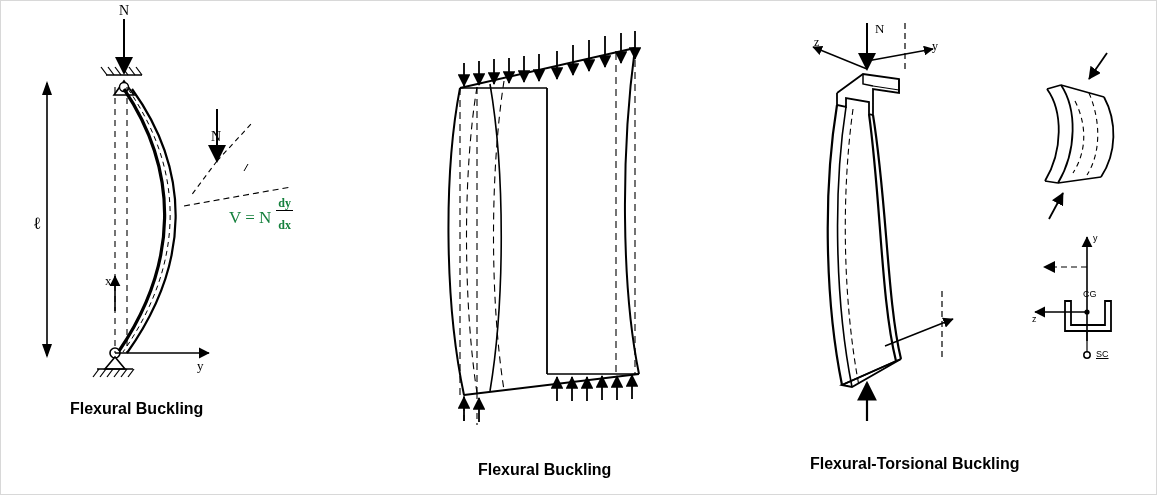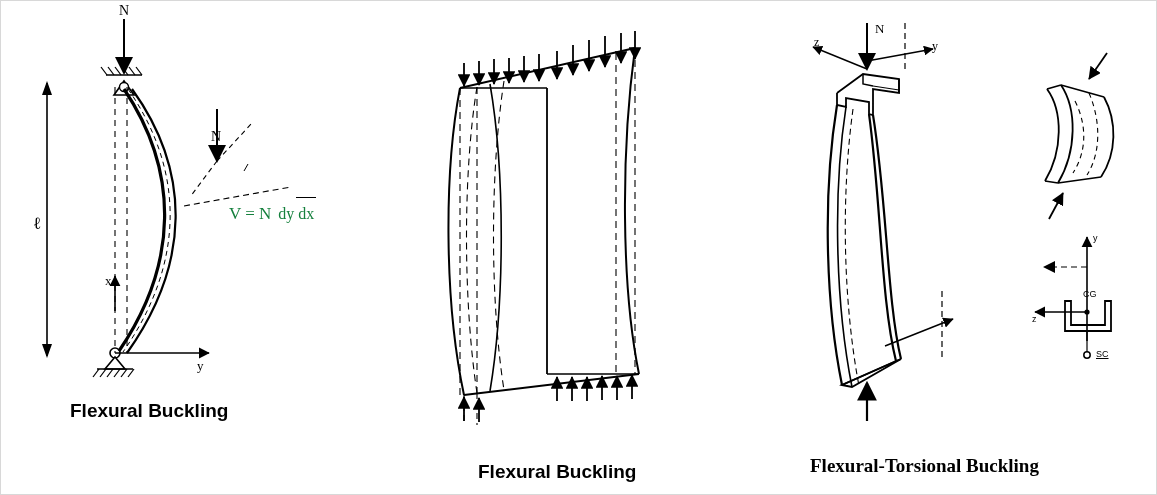--- a/index.html
+++ b/index.html
@@ -16,21 +16,21 @@
     height: 495px;
     background: #ffffff;
     border: 1px solid #d8d8d8;
     box-sizing: border-box;
     overflow: hidden;
   }
   .caption {
     position: absolute;
     font-family: "Liberation Sans", sans-serif;
     font-weight: bold;
-    font-size: 19px;
+    font-size: 16px;
     color: #000000;
     white-space: nowrap;
   }
   .lbl {
     position: absolute;
     font-family: "Liberation Serif", serif;
     font-size: 14px;
     color: #000000;
     white-space: nowrap;
   }
@@ -45,25 +45,26 @@
     position: absolute;
     font-family: "Liberation Serif", serif;
     font-size: 17px;
     color: #15803d;
     white-space: nowrap;
     display: flex;
     align-items: center;
   }
   .frac {
     display: inline-flex;
-    flex-direction: row;
+    flex-direction: column;
     align-items: center;
     line-height: 1.05;
     margin-left: 5px;
-    font-size: 16px;
+    font-size: 12px;
+    font-weight: bold;
   }
   .frac .num {
     padding: 0 2px;
   }
   .frac .den {
     border-top: 1.5px solid #000;
     padding: 8px 2px;
   }
   svg {
     position: absolute;
@@ -290,21 +291,21 @@
   <div class="caption" style="left:69px; top:399px;">Flexural Buckling</div>
 
   <div class="caption" style="left:477px; top:460px;">Flexural Buckling</div>
 
   <div class="lbl" style="left:874px; top:20px; font-size:13px;">N</div>
 
   <div class="lbl" style="left:813px; top:34px; font-size:12px;">z</div>
 
   <div class="lbl" style="left:931px; top:38px; font-size:12px;">y</div>
 
-  <div class="caption" style="left:809px; top:454px;font-family:Liberation Serif, serif;">Flexural-Torsional Buckling</div>
+  <div class="caption" style="left:809px; top:454px;">Flexural-Torsional Buckling</div>
 
   <div class="lbl-small" style="left:1092px; top:232px;">y</div>
 
   <div class="lbl-small" style="left:1031px; top:313px;">z</div>
 
   <div class="lbl-small" style="left:1076px; top:288px;margin-left:6px;">CG</div>
 
   <div class="lbl-small" style="left:1095px; top:348px;text-decoration:underline;">SC</div>
 
 </div>

